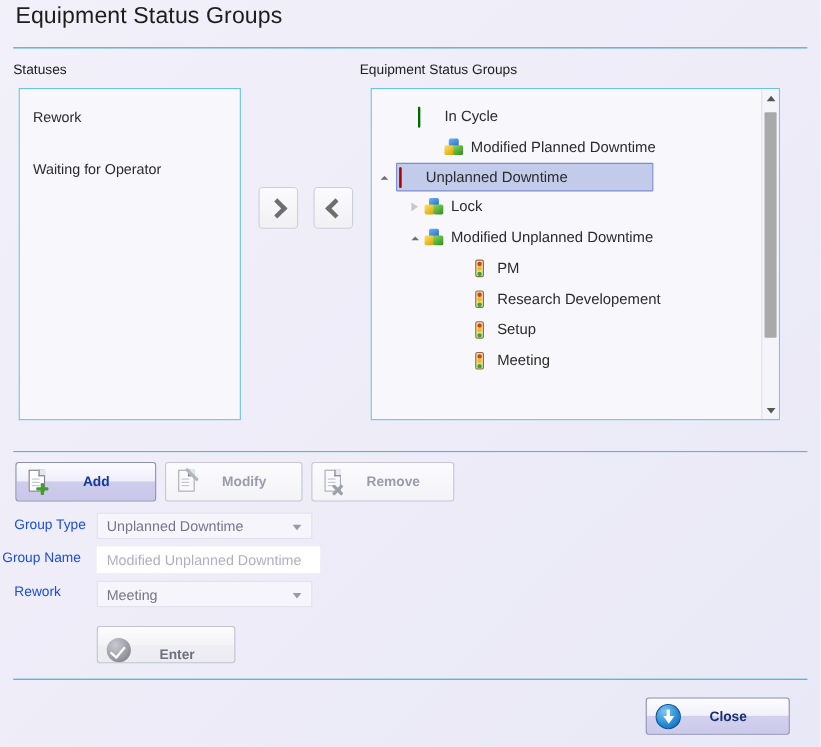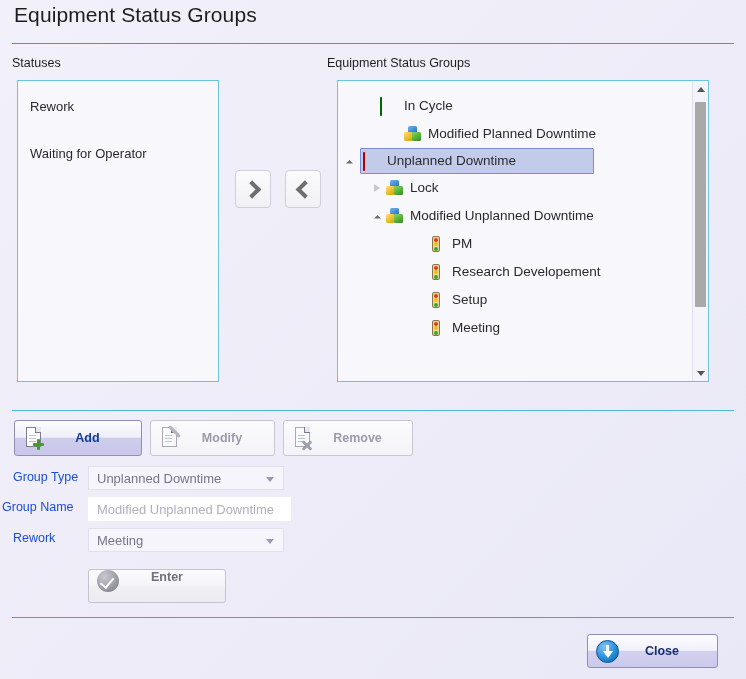--- a/index.html
+++ b/index.html
@@ -395,26 +395,26 @@
     padding-left: 8px;
   }
   .fld-type   { left: 88px; top: 466px; width: 196px; }
   .fld-name   { left: 88px; top: 497px; width: 203px; }
   .fld-status { left: 88px; top: 528px; width: 196px; }
 
   
   .enterbtn {
     position: absolute;
     left: 88px; top: 569px;
-    width: 138px; height: 34px;
+    width: 126px; height: 34px;
     border: 1px solid #c4c4d0;
     border-radius: 3px;
     background: linear-gradient(180deg,#fcfcfe 0%,#f4f4f8 50%,#efeff4 51%,#ebebf2 100%);
     display: flex;
-    align-items: flex-start;
+    align-items: flex-end;
     box-sizing: border-box;
   }
   .check-circle {
     width: 22px; height: 22px;
     margin-left: 8px;
     flex: 0 0 22px;
     border-radius: 50%;
     background: radial-gradient(circle at 35% 30%, #c9c9cf 0%, #9a9aa4 60%, #6e6e79 100%);
     position: relative;
   }

